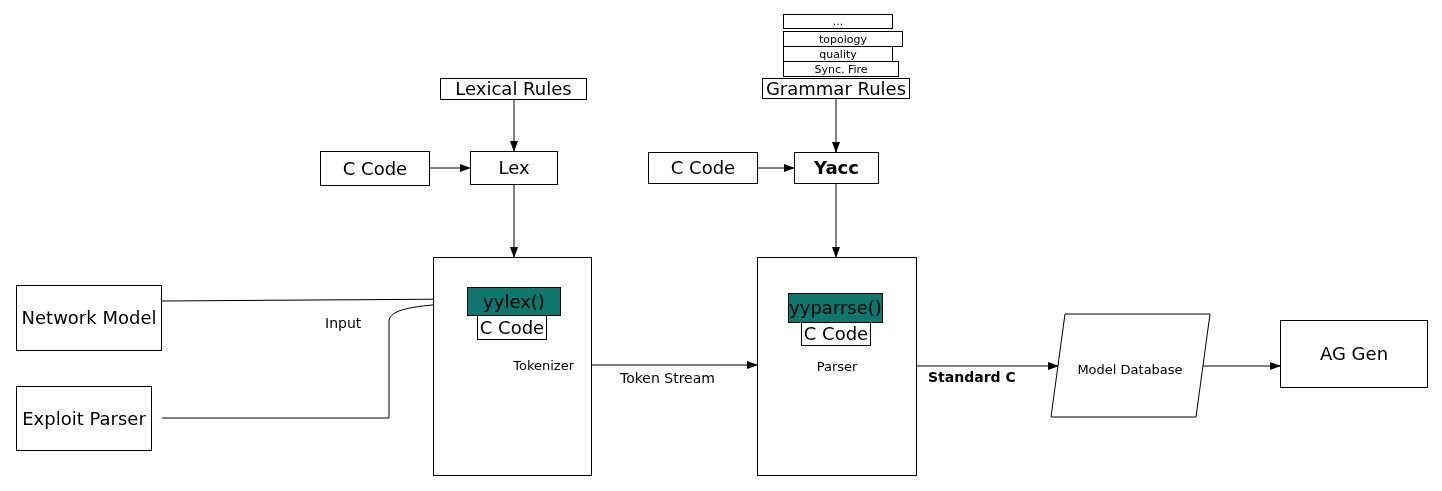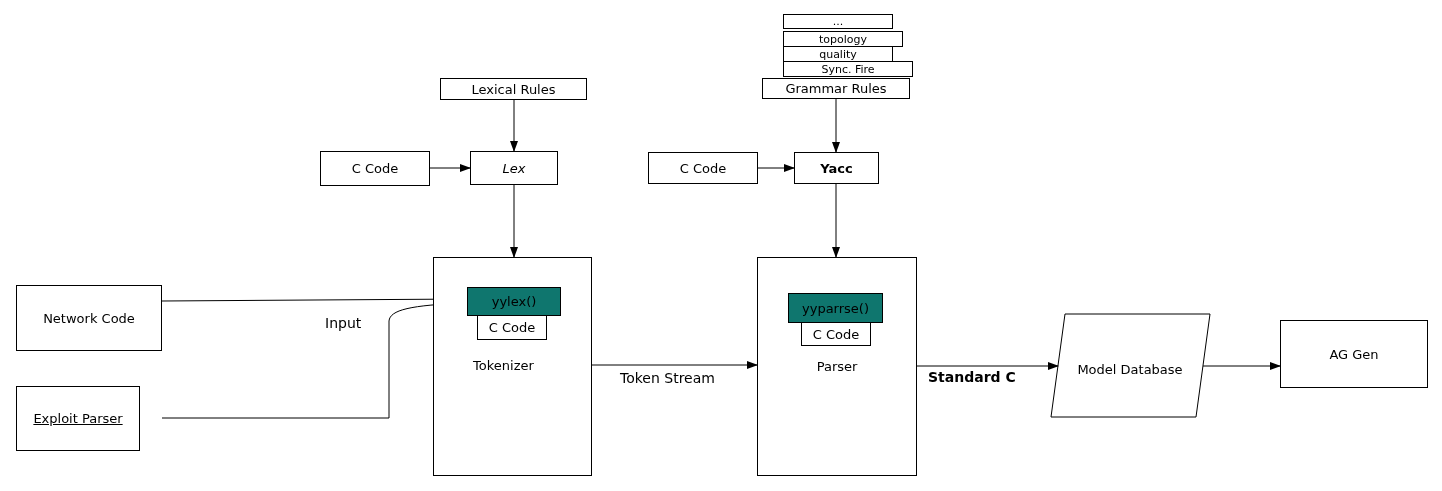--- a/index.html
+++ b/index.html
@@ -11,21 +11,21 @@
     color:#000;
     overflow:hidden;
   }
   #wires{position:absolute;left:0;top:0;width:1442px;height:491px;}
   .box{
     position:absolute;
     box-sizing:border-box;
     border:1px solid #000;
     background:#fff;
     display:flex;align-items:center;justify-content:center;
-    font-size:13px;line-height:1;
+    font-size:18px;line-height:1;
     white-space:nowrap;
   }
   .box.small{font-size:11px;}
   .box.highlight{background:#0f766e;}
   .freelabel{
     position:absolute;
     font-size:14px;line-height:1;
     text-align:left;white-space:nowrap;
   }
   .containerlabel{
@@ -59,37 +59,37 @@
     <path d="M 162 418 L 389 418 L 389 321 C 390 310 410 305 467 303" fill="none" stroke="#000" stroke-width="1" marker-end="url(#arrow)"></path>
 
     <line x1="592" y1="365" x2="757" y2="365" stroke="#000" stroke-width="1" marker-end="url(#arrow)"></line>
     <line x1="917" y1="366" x2="1058" y2="366" stroke="#000" stroke-width="1" marker-end="url(#arrow)"></line>
     <line x1="1203" y1="366" x2="1280" y2="366" stroke="#000" stroke-width="1" marker-end="url(#arrow)"></line>
   </svg>
 
   <div class="box small" style="left:783px;top:14px;width:110px;height:15px;">...</div>
   <div class="box small" style="left:783px;top:31px;width:120px;height:16px;">topology</div>
   <div class="box small" style="left:783px;top:46px;width:110px;height:16px;">quality</div>
-  <div class="box small" style="left:783px;top:61px;width:130px;height:16px;">Sync. Fire</div>
+  <div class="box small" style="left:783px;top:61px;width:116px;height:16px;">Sync. Fire</div>
   <div class="box" style="left:762px;top:78px;width:148px;height:21px;">Grammar Rules</div>
 
   <div class="box" style="left:440px;top:78px;width:147px;height:22px;">Lexical Rules</div>
   <div class="box" style="left:320px;top:151px;width:110px;height:35px;">C Code</div>
-  <div class="box" style="left:470px;top:151px;width:88px;height:34px;font-style:italic;">Lex</div>
+  <div class="box" style="left:470px;top:151px;width:88px;height:34px;">Lex</div>
 
   <div class="box" style="left:648px;top:152px;width:110px;height:32px;">C Code</div>
   <div class="box" style="left:794px;top:152px;width:85px;height:32px;font-weight:bold;">Yacc</div>
 
-  <div class="box" style="left:16px;top:285px;width:146px;height:66px;">Network Code</div>
-  <div class="box" style="left:16px;top:386px;width:124px;height:65px;text-decoration:underline;">Exploit Parser</div>
+  <div class="box" style="left:16px;top:285px;width:146px;height:66px;">Network Model</div>
+  <div class="box" style="left:16px;top:386px;width:136px;height:65px;">Exploit Parser</div>
 
   <div class="box" style="left:433px;top:257px;width:159px;height:219px;"></div>
   <div class="box highlight" style="left:467px;top:287px;width:94px;height:29px;">yylex()</div>
   <div class="box" style="left:477px;top:315px;width:70px;height:25px;">C Code</div>
-  <div class="containerlabel" style="left:433px;top:359px;width:141px;">Tokenizer</div>
+  <div class="containerlabel" style="left:433px;top:359px;width:141px;text-align:right;">Tokenizer</div>
 
   <div class="box" style="left:757px;top:257px;width:160px;height:219px;"></div>
   <div class="box highlight" style="left:788px;top:293px;width:95px;height:30px;">yyparrse()</div>
   <div class="box" style="left:801px;top:322px;width:70px;height:24px;">C Code</div>
   <div class="containerlabel" style="left:757px;top:360px;width:160px;">Parser</div>
 
   <div class="containerlabel" style="left:1055px;top:363px;width:150px;">Model Database</div>
 
   <div class="box" style="left:1280px;top:320px;width:148px;height:68px;">AG Gen</div>
 

